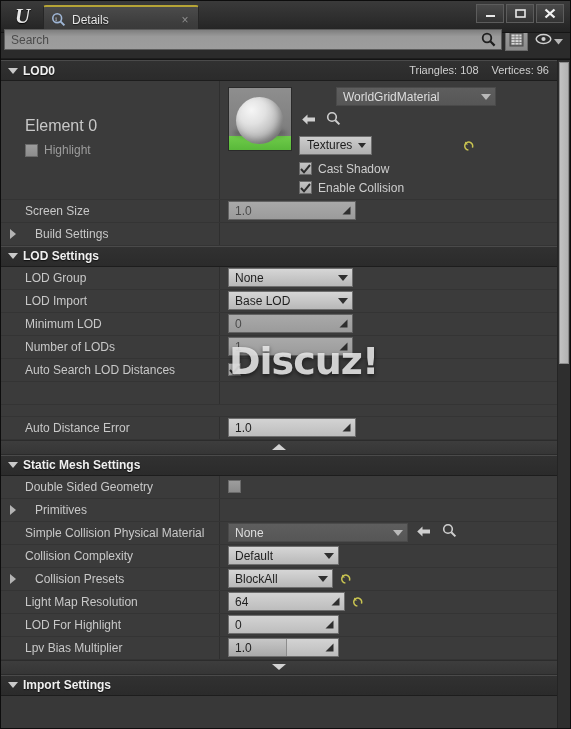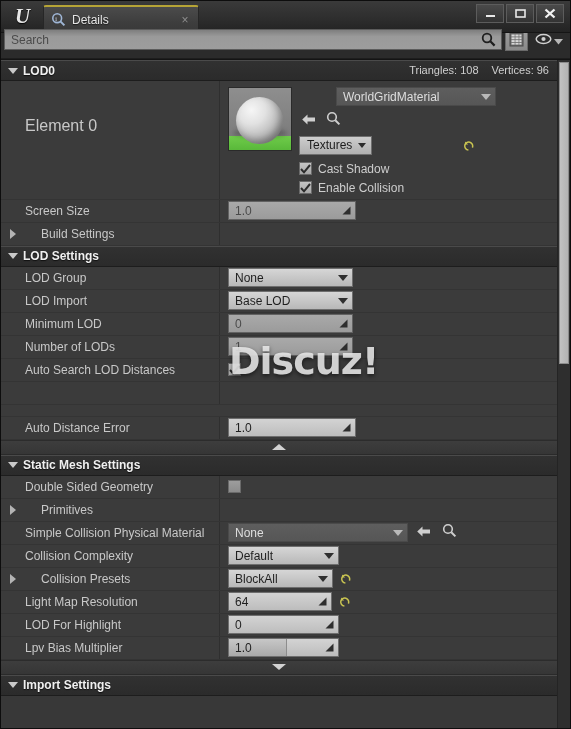--- a/index.html
+++ b/index.html
@@ -170,21 +170,21 @@
     position: relative;
   }
   .row .lbl {
     width: 219px; flex: 0 0 219px;
     padding-left: 24px;
     color: #c8c8c8; font-size: 12px;
     border-right: 1px solid #2f2f2f;
     align-self: stretch;
     display: flex; align-items: center;
   }
-  .row .lbl.expandable { padding-left: 9px; gap: 20px; }
+  .row .lbl.expandable { padding-left: 9px; gap: 14px; }
   .row .val {
     flex: 1 1 auto;
     padding-left: 8px;
     display: flex; align-items: center; gap: 6px;
     align-self: stretch;
   }
 
   
   .combo {
     height: 19px;
@@ -446,20 +446,24 @@
           <span>Triangles: 108</span>
           <span>Vertices: 96</span>
         </span>
       </div>
 
       <div class="rows">
 
         <div class="elem-block">
           <div class="elem-left">
             <div class="elem-label">Element 0</div>
+            <div class="cb-row">
+              <span class="cb empty"></span>
+              <span class="cb-lbl" style="color:#9d9d9d;">Highlight</span>
+            </div>
           </div>
           <div class="elem-right">
             <div class="thumb">
               <div class="shadow"></div>
               <div class="sphere"></div>
             </div>
             <div class="elem-fields">
               <div class="mat-row">
                 <div class="combo dark" style="width:160px;margin-left:37px;">
                   <span class="cv">WorldGridMaterial</span>
@@ -693,21 +697,21 @@
                 <path d="M9.4 7.6 A4 4 0 1 0 5.4 10.0" fill="none" stroke="#c9c451" stroke-width="1.5"></path>
                 <path d="M2.0 1.4 L2.0 4.6 L5.2 4.6 Z" fill="#c9c451"></path>
               </svg>
             </span>
           </div>
         </div>
 
         <div class="row">
           <div class="lbl">Light Map Resolution</div>
           <div class="val">
-            <div class="numfield" style="width:104px;justify-content:center;">
+            <div class="numfield" style="width:117px;justify-content:center;">
               <span class="nv">64</span>
               <span class="spin">
                 <svg width="11" height="11" viewBox="0 0 11 11">
                     <path d="M1.5 9.5 L9.5 1.5 L9.5 9.5 Z" fill="#2e2e2e"></path>
                   </svg>
               </span>
             </div>
             <span class="revert">
               <svg width="11" height="11" viewBox="0 0 11 11">
                 <path d="M9.4 7.6 A4 4 0 1 0 5.4 10.0" fill="none" stroke="#c9c451" stroke-width="1.5"></path>

